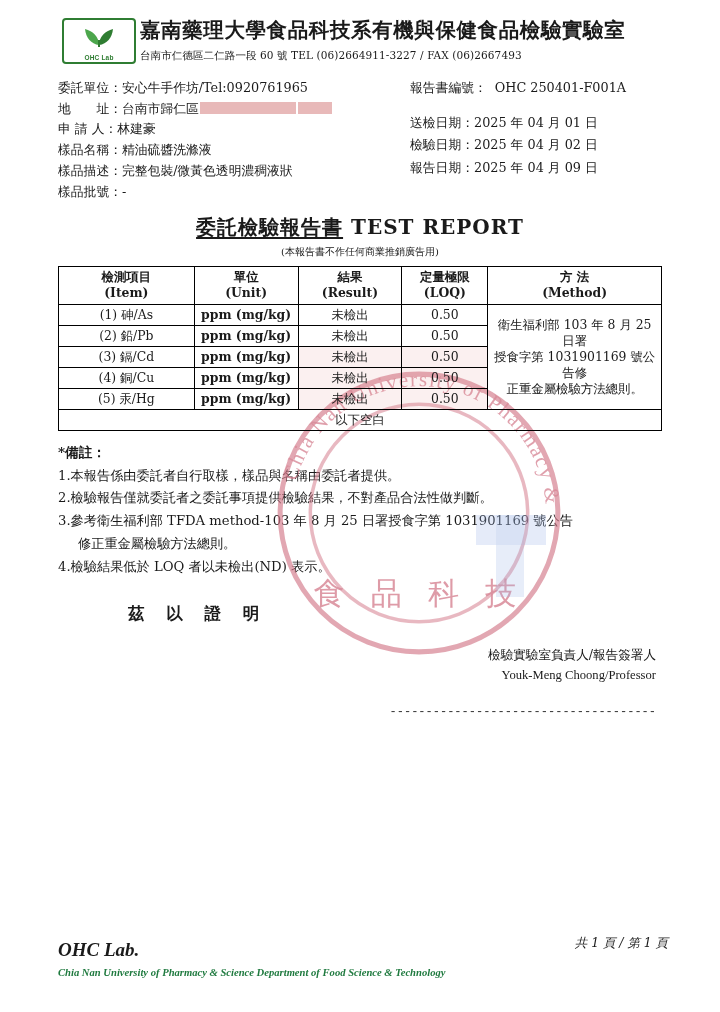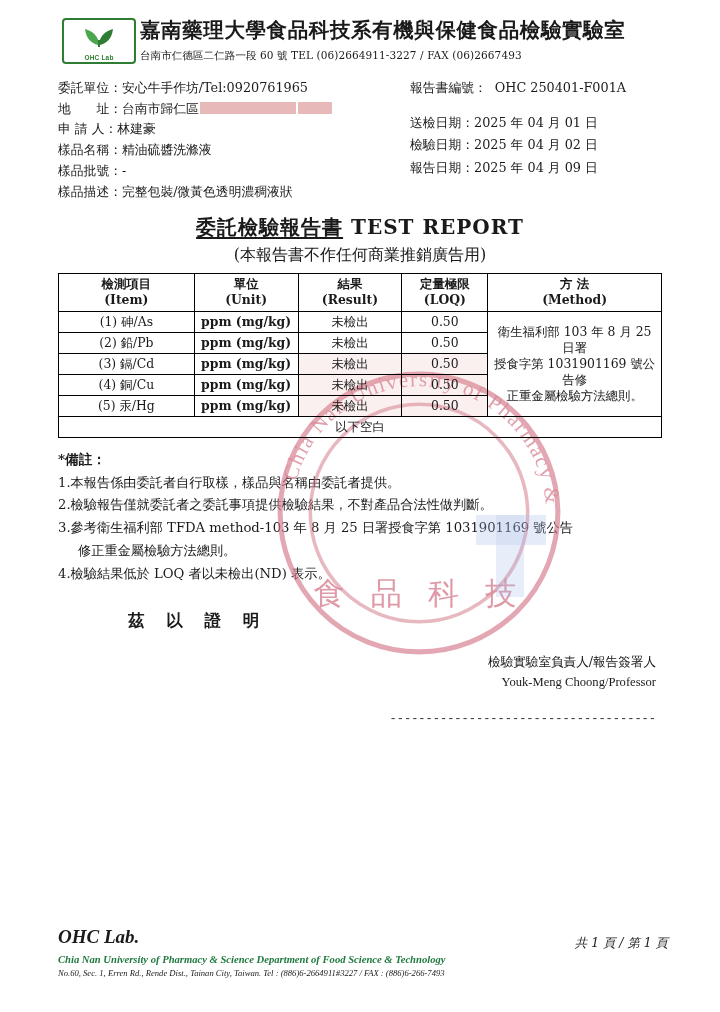--- a/index.html
+++ b/index.html
@@ -70,21 +70,21 @@
   .meta .col-r .row { margin-bottom:2px; }
   .r-gap { display:inline-block; width:8px; }
 
   
   .title-wrap { text-align:center; margin-top:12px; }
   .title {
     font-size:20px; font-weight:bold; letter-spacing:1px;
     display:inline-block;
   }
   .title .zh { text-decoration:underline; text-underline-offset:3px; }
-  .subtitle { font-size:16px; margin-top:4px; }
+  .subtitle { font-size:10px; margin-top:4px; }
 
   
   table.rpt {
     margin:7px auto 0 auto;
     width:604px;
     border-collapse:collapse;
     font-size:12.4px;
     position:relative;
     z-index:2;
   }
@@ -190,24 +190,24 @@
       <div class="row">
         <span>地　　址：</span><span>台南市歸仁區</span><span class="redact"></span><span class="redact sm"></span>
       </div>
       <div class="row">
         <span>申 請 人：</span><span>林建豪</span>
       </div>
       <div class="row">
         <span>樣品名稱：</span><span>精油硫醬洗滌液</span>
       </div>
       <div class="row">
+        <span>樣品描述：</span><span>完整包裝/微黃色透明濃稠液狀</span>
+      </div>
+      <div class="row">
         <span>樣品批號：</span><span>-</span>
-      </div>
-      <div class="row">
-        <span>樣品描述：</span><span>完整包裝/微黃色透明濃稠液狀</span>
       </div>
     </div>
     <div class="col-r">
       <div class="row">
         <span>報告書編號：</span><span class="r-gap"></span><span>OHC 250401-F001A</span>
       </div>
       <div class="row" style="margin-top:14px">
         <span>送檢日期：</span><span>2025 年 04 月 01 日</span>
       </div>
       <div class="row">
@@ -329,19 +329,18 @@
     <div>檢驗實驗室負責人/報告簽署人</div>
     <div class="nm">Youk-Meng  Choong/Professor</div>
     <div class="dash">-------------------------------------</div>
   </div>
 
   <div class="footer">
     <div class="footer-top">
       <div class="footer-left">
         <div class="f-lab">OHC Lab.</div>
         <div class="f-green">Chia Nan University of Pharmacy &amp; Science Department of Food Science &amp; Technology</div>
-        <div class="f-addr">No.60, Sec. 1, Erren Rd., Rende Dist., Tainan City, Taiwan. Tel : (886)6-2664911#3227 / FAX : (886)6-266-7493</div>
       </div>
       <div class="footer-right">共 1 頁 / 第 1 頁</div>
     </div>
   </div>
 
 </div>
 
 </body></html>

